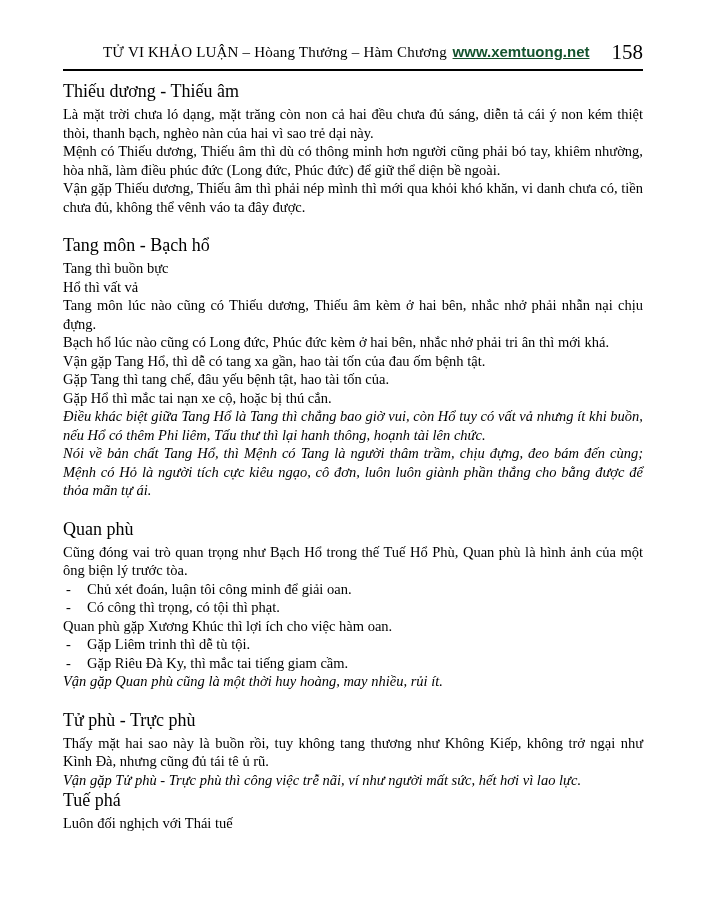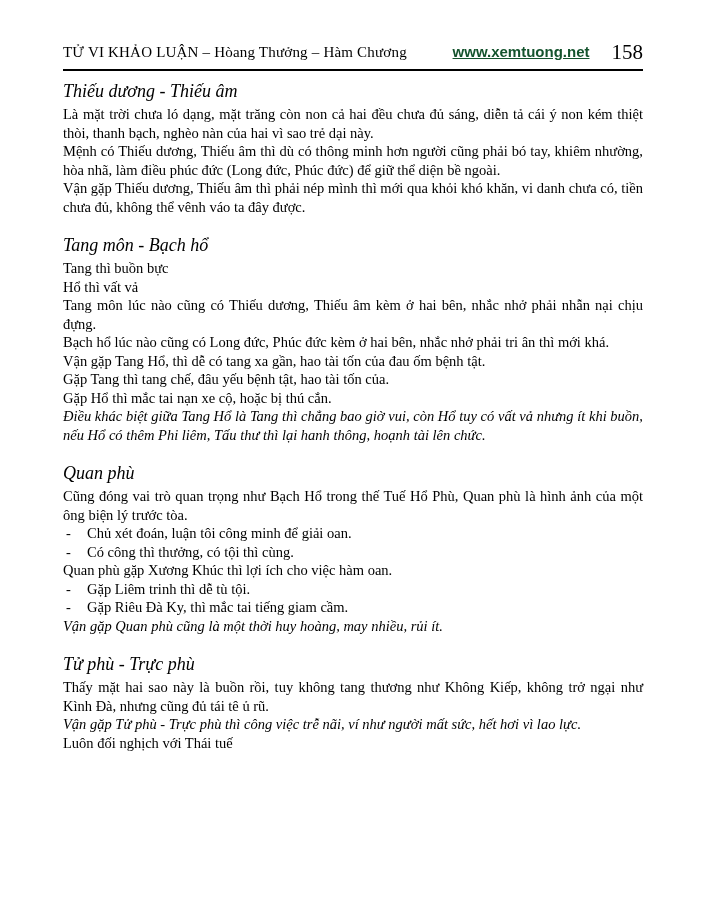--- a/index.html
+++ b/index.html
@@ -20,20 +20,21 @@
     height: 913px;
     padding: 42px 62px 0 63px;
   }
   
   .doc-header {
     display: flex;
     align-items: center;
     font-size: 15px;
     line-height: 20px;
     white-space: nowrap;
+    margin-left: 40px;
   }
   .doc-title {
     flex: 1;
     letter-spacing: 0.2px;
   }
   .site-link {
     font-family: "Liberation Sans", "DejaVu Sans", sans-serif;
     font-weight: bold;
     font-size: 15px;
     color: #14532d;
@@ -46,21 +47,20 @@
   }
   .header-rule {
     border: none;
     border-top: 2px solid #000000;
     margin: 7px 0 0 0;
   }
   
   section { margin: 0; }
   .heading {
     font-size: 18px;
-    font-style: italic;
     font-weight: normal;
     line-height: 22px;
     margin: 18px 0 3px 0;
   }
   section:first-of-type .heading { margin-top: 9px; }
   section.tight .heading { margin-top: 0; }
   .para {
     margin: 0;
     font-size: 14.5px;
     line-height: 18.5px;
@@ -99,46 +99,48 @@
       <section>
         <h2 class="heading">Tang môn - Bạch hổ</h2>
         <p class="para normal">Tang thì buồn bực</p>
         <p class="para normal">Hổ thì vất vả</p>
         <p class="para normal">Tang môn lúc nào cũng có Thiếu dương, Thiếu âm kèm ở hai bên, nhắc nhở phải nhẫn nại chịu đựng.</p>
         <p class="para normal">Bạch hổ lúc nào cũng có Long đức, Phúc đức kèm ở hai bên, nhắc nhở phải tri ân thì mới khá.</p>
         <p class="para normal">Vận gặp Tang Hổ, thì dễ có tang xa gần, hao tài tốn của đau ốm bệnh tật.</p>
         <p class="para normal">Gặp Tang thì tang chế, đâu yếu bệnh tật, hao tài tốn của.</p>
         <p class="para normal">Gặp Hổ thì mắc tai nạn xe cộ, hoặc bị thú cắn.</p>
         <p class="para italic">Điều khác biệt giữa Tang Hổ là Tang thì chẳng bao giờ vui, còn Hổ tuy có vất vả nhưng ít khi buồn, nếu Hổ có thêm Phi liêm, Tấu thư thì lại hanh thông, hoạnh tài lên chức.</p>
+        <p class="para italic">Nói về bản chất Tang Hổ, thì Mệnh có Tang là người thâm trầm, chịu đựng, đeo bám đến cùng; Mệnh có Hỏ là người tích cực kiêu ngạo, cô đơn, luôn luôn giành phần thắng cho bằng được để thỏa mãn tự ái.</p>
       </section>
       <section>
         <h2 class="heading">Quan phù</h2>
         <p class="para normal">Cũng đóng vai trò quan trọng như Bạch Hổ trong thế Tuế Hổ Phù, Quan phù là hình ảnh của một ông biện lý trước tòa.</p>
         <p class="para dash">
           <span class="dash-marker">-</span>
           <span class="dash-text">Chủ xét đoán, luận tôi công minh để giải oan.</span>
         </p>
         <p class="para dash">
           <span class="dash-marker">-</span>
-          <span class="dash-text">Có công thì thưởng, có tội thì cùng.</span>
+          <span class="dash-text">Có công thì trọng, có tội thì phạt.</span>
         </p>
         <p class="para normal">Quan phù gặp Xương Khúc thì lợi ích cho việc hàm oan.</p>
         <p class="para dash">
           <span class="dash-marker">-</span>
           <span class="dash-text">Gặp Liêm trinh thì dễ tù tội.</span>
         </p>
         <p class="para dash">
           <span class="dash-marker">-</span>
           <span class="dash-text">Gặp Riêu Đà Ky, thì mắc tai tiếng giam cầm.</span>
         </p>
         <p class="para italic">Vận gặp Quan phù cũng là một thời huy hoàng, may nhiều, rủi ít.</p>
       </section>
       <section>
         <h2 class="heading">Tử phù - Trực phù</h2>
         <p class="para normal">Thấy mặt hai sao này là buồn rồi, tuy không tang thương như Không Kiếp, không trở ngại như Kình Đà, nhưng cũng đủ tái tê ủ rũ.</p>
         <p class="para italic">Vận gặp Tử phù - Trực phù thì công việc trễ nãi, ví như người mất sức, hết hơi vì lao lực.</p>
       </section>
       <section class="tight">
+        <h2 class="heading">Tuế phá</h2>
         <p class="para normal">Luôn đối nghịch với Thái tuế</p>
       </section>
     </main>
 
 </div>
 
 </body></html>

